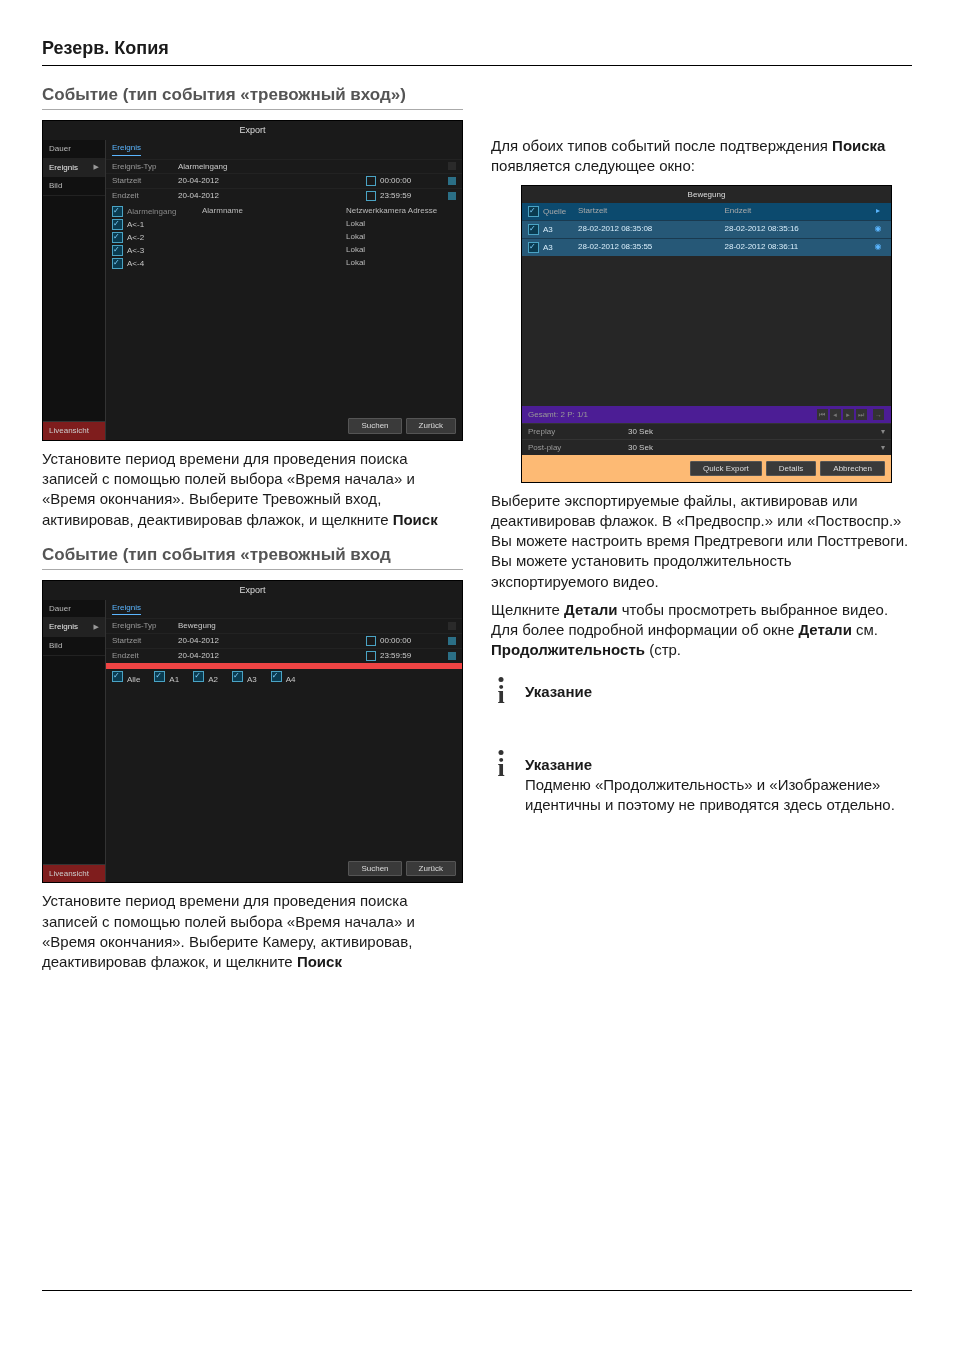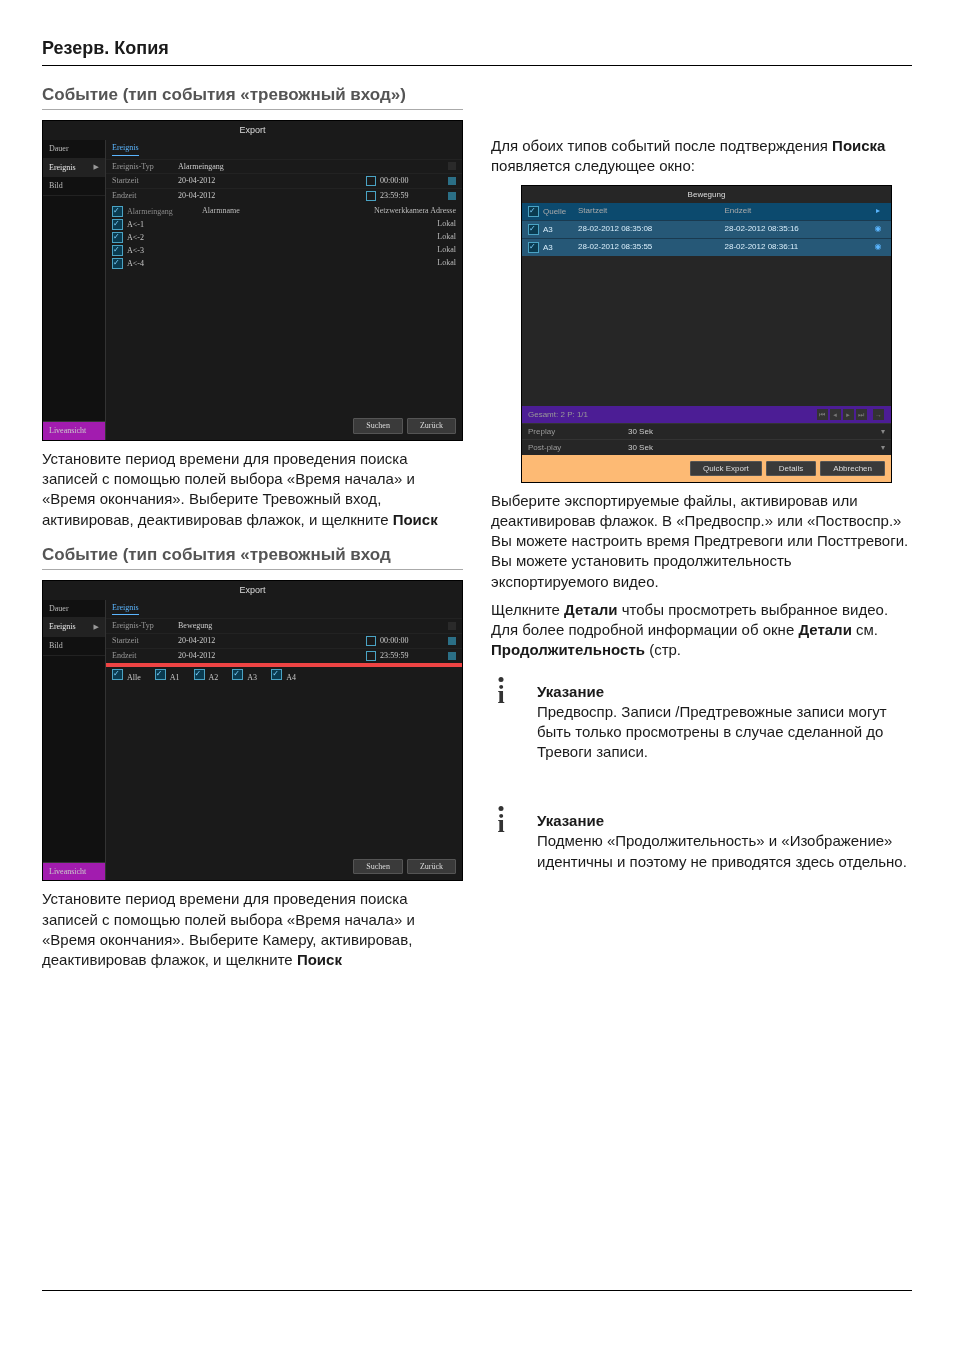--- a/index.html
+++ b/index.html
@@ -34,30 +34,30 @@
     border: 0; border-top: 1px solid #000;
   }
 
   
   .dark-panel {
     background: #1a1a1a; color: #c8c8c8; font-size: 8px;
     border: 1px solid #000; line-height: 1.2;
     font-family: Arial, Helvetica, sans-serif;
   }
   .dp-title { text-align: center; padding: 4px 16px; font-size: 9px; color: #ddd; }
-  .dp-body { display: flex; font-family: Liberation Serif, serif; }
+  .dp-body { display: flex; }
   .dp-sidebar {
     width: 62px; background: #111; display: flex; flex-direction: column;
     border-right: 1px solid #333;
   }
   .dp-tab { padding: 4px 6px; color: #bbb; border-bottom: 1px solid #222; }
   .dp-tab.sel { background: #222; color: #e8e8e8; display:flex; justify-content:space-between; align-items:center;}
   .dp-tab .arrow { font-size:7px; color:#999;}
   .dp-live {
-    margin-top: auto; padding: 4px 6px; color: #ccc; background: #a21caf;
+    margin-top: auto; padding: 4px 6px; color: #ccc; background: #7f1d1d;
     border-top:1px solid #333; text-align:left;
   }
   .dp-main { flex: 1; padding: 0; position: relative; }
   .dp-subtabs { padding: 3px 6px; }
   .dp-subtab-active {
     color:#5bb6ff; border-bottom:1px solid #5bb6ff; display:inline-block; padding:0 0 2px 0;
   }
   .dp-row { display:flex; align-items:center; padding:2px 6px; border-top:1px solid #222;}
   .dp-row .lbl { width: 62px; color:#999;}
   .dp-row .val { flex:1; color:#ccc; padding-left:4px;}
@@ -66,21 +66,21 @@
   .cal-icon {
     width:8px;height:8px;border:1px solid #4aa3c4;margin-right:4px;display:inline-block;
   }
   .dp-chk { display:inline-block; width:9px;height:9px;border:1px solid #4aa3c4;
     background:#0a3b50; margin-right:4px; position:relative;}
   .dp-chk::after{content:"✓"; color:#7fd1ff; font-size:8px; position:absolute; left:0; top:-1px;}
   .dp-list { padding: 2px 6px; }
   .dp-list-row{ display:flex; padding:1px 0;}
   .dp-list-row .c1{ width:90px; display:flex; align-items:center;}
   .dp-list-row .c2{ flex:1; color:#bbb;}
-  .dp-list-row .c3{ width:110px; color:#bbb; text-align:right;}
+  .dp-list-row .c3{ width:110px; color:#bbb; text-align:left;}
   .dp-btnbar { display:flex; gap:4px; padding:6px; justify-content:flex-end;}
   .dp-btn {
     background:#3a3a3a; color:#ddd; border:1px solid #555;
     padding:2px 12px; font-size:8px; border-radius:1px;
   }
   .dp-empty { height:140px; }
   .dp-empty-tall { height:168px; }
 
   
   .res-panel { background:#262626; color:#bbb; font-size:8px; border:1px solid #000;}
@@ -103,21 +103,21 @@
   .res-btnbar{ display:flex; gap:4px; padding:6px; justify-content:flex-end; background:#fdba74;}
 
   
   .note { display:flex; gap:14px; margin-top:22px; }
   .note .icon { font-family: Georgia, 'Times New Roman', serif; font-size:26px; font-weight:bold;
     color:#333; width:20px; text-align:center; line-height:0.9; position:relative;}
   .note .icon::before{
     content:""; position:absolute; left:50%; top:-6px; transform:translateX(-50%);
     width:5px;height:5px;background:#333;border-radius:50%;
   }
-  .note .body{ flex:1;margin-left:12px; }
+  .note .body{ flex:1; }
   .note .body .ntitle{ font-weight:bold; margin-bottom:2px;}
   .note .body p{ margin:0; }
 </style>
 </head>
 <body>
 
 <div class="page">
   <h1 class="page-title">Резерв. Копия</h1>
   <hr class="titlebar-hr">
 
@@ -252,21 +252,21 @@
             </div>
             <div class="dp-row">
               <div class="lbl">Endzeit</div>
               <div class="val">20-04-2012</div>
               <div class="val2">
                   <span class="cal-icon"></span>
                   <span>23:59:59</span>
                   <span class="spin"></span>
                 </div>
             </div>
-            <div class="dp-row" style="border-top:4px solid #ef4444;">
+            <div class="dp-row" style="border-top:6px solid #ef4444;">
               <div style="display:flex; gap:14px; flex:1;">
                 <span><span class="dp-chk"></span><span>Alle</span></span>
                 <span><span class="dp-chk"></span><span>A1</span></span>
                 <span><span class="dp-chk"></span><span>A2</span></span>
                 <span><span class="dp-chk"></span><span>A3</span></span>
                 <span><span class="dp-chk"></span><span>A4</span></span>
               </div>
             </div>
             <div class="dp-empty-tall"></div>
             <div class="dp-btnbar">
@@ -342,21 +342,20 @@
 
       <p>Выберите экспортируемые файлы, активировав или деактивировав флажок. В «Предвоспр.» или «Поствоспр.» Вы можете настроить время Предтревоги или Посттревоги. Вы можете установить продолжительность экспортируемого видео.</p>
       <p>
         <span>Щелкните </span><b>Детали</b><span> чтобы просмотреть выбранное видео. Для более подробной информации об окне </span><b>Детали</b><span> см. </span><b>Продолжительность</b><span> (стр.</span>
       </p>
 
       <div class="note">
         <div class="icon">i</div>
         <div class="body">
           <div class="ntitle">Указание</div>
-          <p>Предвоспр. Записи /Предтревожные записи могут быть только просмотрены в случае сделанной до Тревоги записи.</p>
         </div>
       </div>
 
       <div class="note" style="margin-top:50px">
         <div class="icon">i</div>
         <div class="body">
           <div class="ntitle">Указание</div>
           <p>Подменю «Продолжительность» и «Изображение» идентичны и поэтому не приводятся здесь отдельно.</p>
         </div>
       </div>

